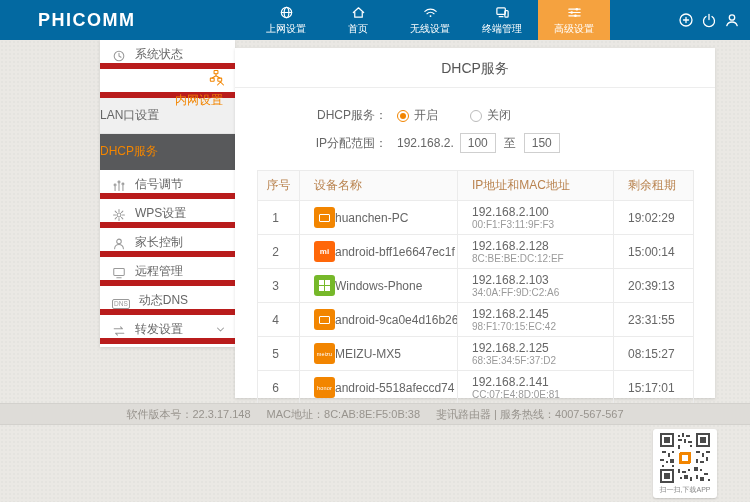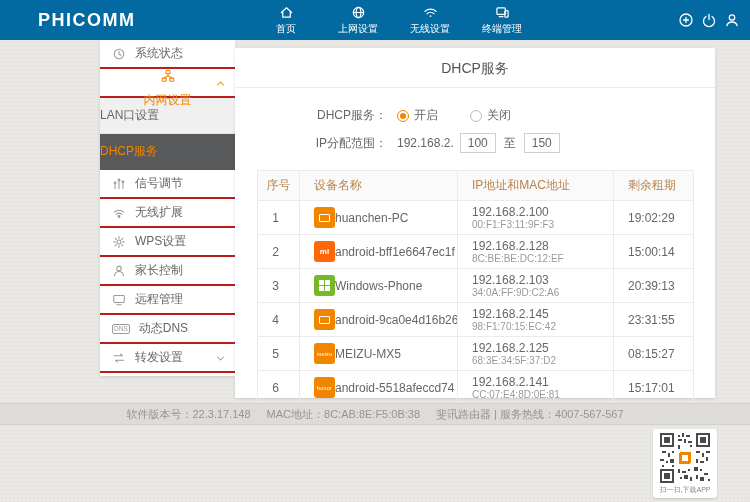--- a/index.html
+++ b/index.html
@@ -19,21 +19,21 @@
   .logo { position:absolute; left:38px; top:10px; color:#fff; font-size:18px; font-weight:bold; letter-spacing:1.5px; }
   .tabs { position:absolute; left:250px; top:0; height:40px; display:flex; }
   .tab { width:72px; height:40px; display:flex; flex-direction:column; align-items:center; justify-content:center; gap:2px; color:#fff; font-size:10px; cursor:pointer; }
   .tab.active { background:#F5A23F; }
   .tab svg { width:15px; height:15px; stroke:#fff; fill:none; stroke-width:1.3; stroke-linecap:round; stroke-linejoin:round; }
   .hdr-icons { position:absolute; right:10px; top:0; height:40px; display:flex; align-items:center; gap:7px; }
   .hdr-icons svg { width:16px; height:16px; stroke:#fff; fill:none; stroke-width:1.3; stroke-linecap:round; }
 
   
   #sidebar { position:absolute; left:100px; top:40px; width:135px; background:#fff; box-shadow:0 1px 3px rgba(0,0,0,0.12); padding-bottom:3px; }
-  .side-item { height:29px; display:flex; align-items:center; padding:0 12px; gap:9px; font-size:12px; color:#666; border-bottom:2px solid #b91c1c; cursor:pointer; position:relative; }
+  .side-item { height:29px; display:flex; align-items:flex-end; padding:0 12px; gap:9px; font-size:12px; color:#666; border-bottom:6px solid #b91c1c; cursor:pointer; position:relative; }
   .side-item svg { width:14px; height:14px; stroke:#9a9a9a; fill:none; stroke-width:1.2; stroke-linecap:round; stroke-linejoin:round; flex:0 0 auto; }
   .side-item.active { color:#F28500;flex-direction:column; }
   .side-item.active svg { stroke:#F28500; }
   .chev { position:absolute; right:10px; top:11px; }
   .chev svg { width:9px; height:7px; stroke-width:1.4; }
   .side-sub { height:36px; display:flex; align-items:center; font-size:12px; background:#F0F0F0; color:#666; border-bottom:1px solid #E5E5E5; cursor:pointer; }
   .side-sub.selected { background:#58595B; color:#F28500; border-bottom-color:#58595B; }
   .dns-badge { font-size:6.5px; border:1px solid #9a9a9a; color:#9a9a9a; border-radius:2px; padding:1px 1px; line-height:6px; flex:0 0 auto; }
 
   
@@ -84,35 +84,35 @@
 </head>
 <body>
 
 <div id="header">
   <div class="logo">PHICOMM</div>
 
   <div class="tabs">
     <div class="tab">
       <span>
           <svg viewBox="0 0 16 16">
-            <path d="M2.5 8L8 3l5.5 5"></path>
-            <path d="M4 7.5V13h8V7.5"></path>
-          </svg>
-        </span>
-      <span>首页</span>
-    </div>
-    <div class="tab">
-      <span>
-          <svg viewBox="0 0 16 16">
             <circle cx="8" cy="8" r="5.5"></circle>
             <ellipse cx="8" cy="8" rx="2.5" ry="5.5"></ellipse>
             <path d="M2.5 8h11"></path>
           </svg>
         </span>
       <span>上网设置</span>
+    </div>
+    <div class="tab">
+      <span>
+          <svg viewBox="0 0 16 16">
+            <path d="M2.5 8L8 3l5.5 5"></path>
+            <path d="M4 7.5V13h8V7.5"></path>
+          </svg>
+        </span>
+      <span>首页</span>
     </div>
     <div class="tab">
       <span>
           <svg viewBox="0 0 16 16">
             <path d="M2 6.8a9 9 0 0 1 12 0"></path>
             <path d="M4.3 9.3a5.5 5.5 0 0 1 7.4 0"></path>
             <circle cx="8" cy="11.8" r="1" fill="#fff" stroke="none"></circle>
           </svg>
         </span>
       <span>无线设置</span>
@@ -120,20 +120,31 @@
     <div class="tab">
       <span>
           <svg viewBox="0 0 16 16">
             <rect x="2" y="3" width="9" height="7" rx="1"></rect>
             <path d="M4.5 12.5h4"></path>
             <rect x="10.5" y="6" width="3.5" height="7" rx="1"></rect>
           </svg>
         </span>
       <span>终端管理</span>
     </div>
+    <div class="tab active">
+      <span>
+          <svg viewBox="0 0 16 16">
+            <path d="M2 4.5h12M2 8h12M2 11.5h12"></path>
+            <circle cx="10.5" cy="4.5" r="1.4" fill="#fff" stroke="none"></circle>
+            <circle cx="5" cy="8" r="1.4" fill="#fff" stroke="none"></circle>
+            <circle cx="9" cy="11.5" r="1.4" fill="#fff" stroke="none"></circle>
+          </svg>
+        </span>
+      <span>高级设置</span>
+    </div>
   </div>
 
   <div class="hdr-icons">
     <span>
         <svg viewBox="0 0 16 16">
           <circle cx="8" cy="8" r="6"></circle>
           <path d="M8 5.5v5M5.5 8h5"></path>
         </svg>
       </span>
     <span>
@@ -186,30 +197,20 @@
   <div class="side-item">
     <span>
         <svg viewBox="0 0 16 16">
           <path d="M3.5 13V8.5M8 13V5M12.5 13V7.5"></path>
           <circle cx="3.5" cy="6.8" r="1.1"></circle>
           <circle cx="8" cy="3.3" r="1.1"></circle>
           <circle cx="12.5" cy="5.8" r="1.1"></circle>
         </svg>
       </span>
     <span>信号调节</span>
-  </div>
-  <div class="side-item">
-    <span>
-        <svg viewBox="0 0 16 16">
-          <path d="M2.5 7a8 8 0 0 1 11 0"></path>
-          <path d="M4.8 9.6a4.8 4.8 0 0 1 6.4 0"></path>
-          <circle cx="8" cy="12" r="1" fill="currentColor"></circle>
-        </svg>
-      </span>
-    <span>无线扩展</span>
   </div>
   <div class="side-item">
     <span>
         <svg viewBox="0 0 16 16">
           <circle cx="8" cy="8" r="2.2"></circle>
           <path d="M8 1.8v2.2M8 12v2.2M1.8 8H4M12 8h2.2M3.6 3.6l1.6 1.6M10.8 10.8l1.6 1.6M12.4 3.6l-1.6 1.6M5.2 10.8l-1.6 1.6"></path>
         </svg>
       </span>
     <span>WPS设置</span>
   </div>

